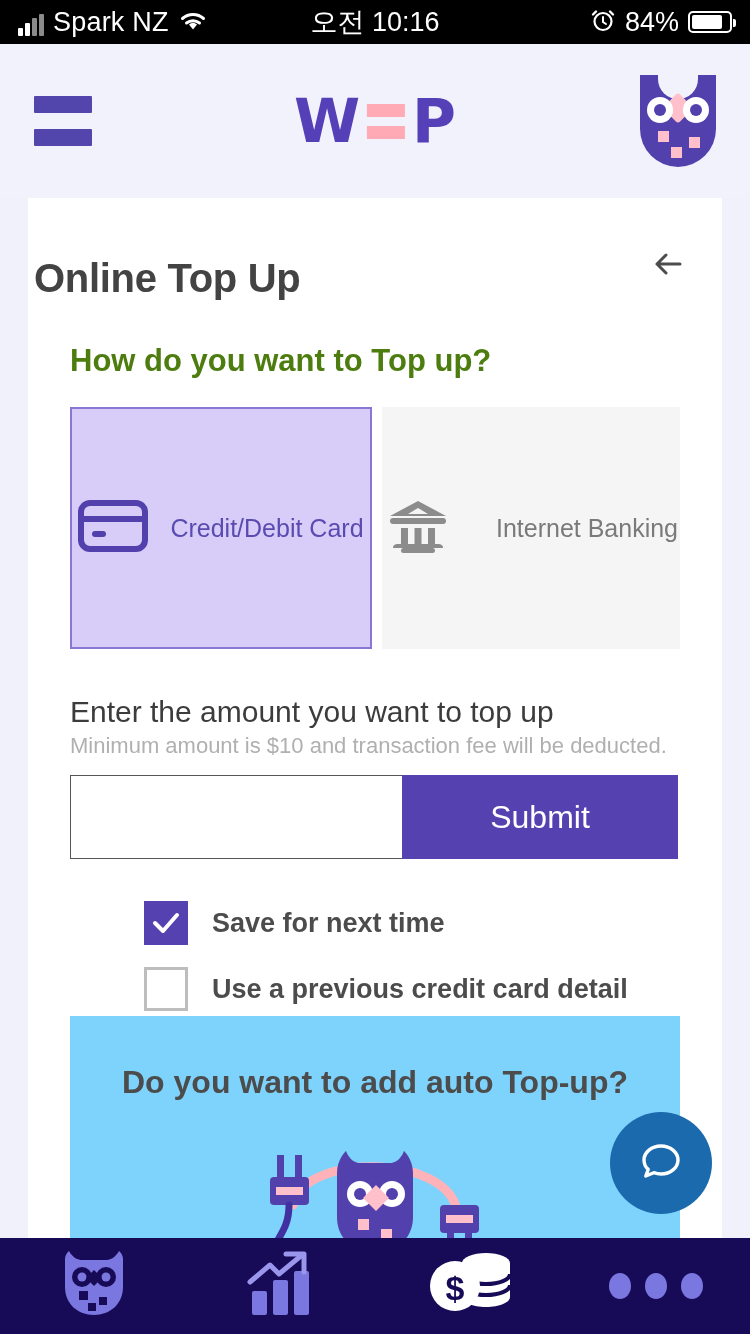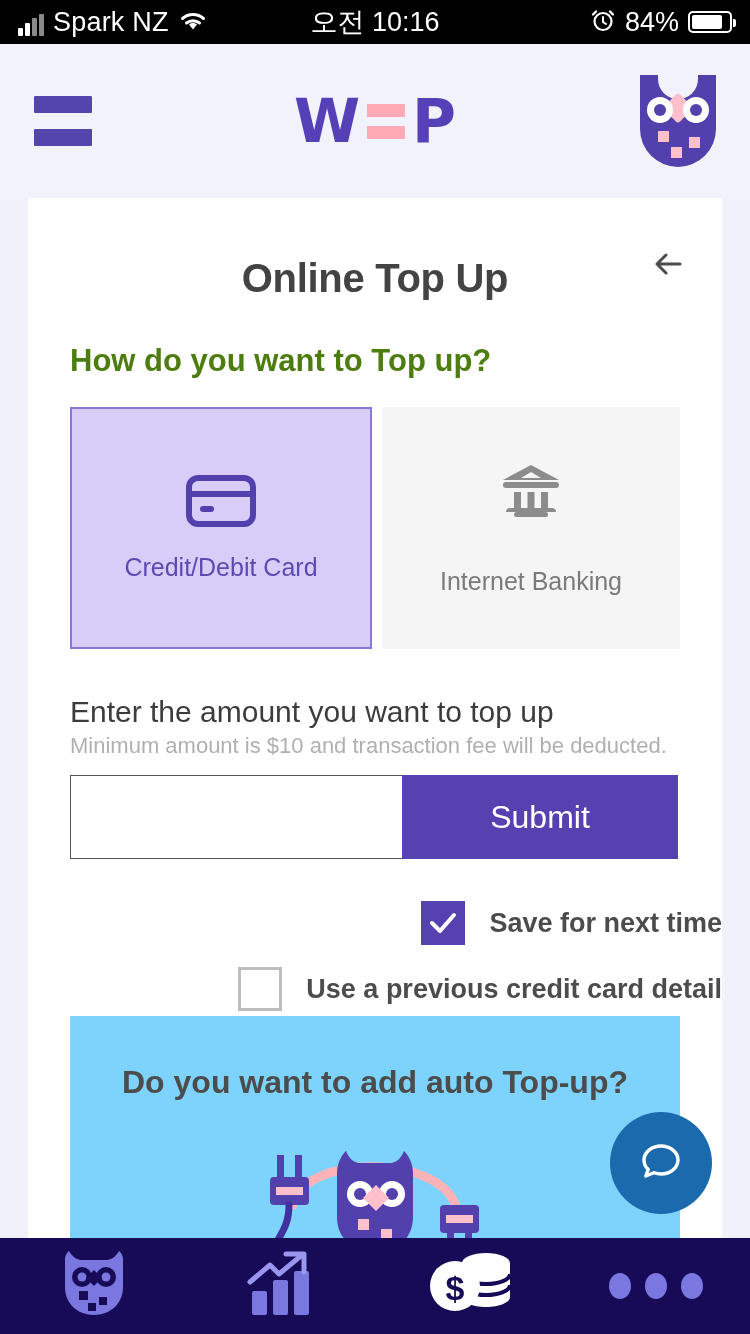--- a/index.html
+++ b/index.html
@@ -85,32 +85,32 @@
     position:absolute; top:198px; left:28px;
     width:694px; height:1040px;
     background:#fff;
     overflow:hidden;
   }
   .back-arrow {
     position:absolute; top:44px; right:32px;
     width:44px; height:44px; cursor:pointer;
   }
   .page-title {
-    text-align:center; font-size:40px; font-weight:bold; color:#434343;
-    padding-top:58px; letter-spacing:-.3px;
+    text-align:left; font-size:40px; font-weight:bold; color:#434343;
+    padding-top:58px; letter-spacing:-.3px;margin-left:6px;
   }
   .section-q {
     font-size:31px; font-weight:bold; color:#4d7c0f;
     margin:42px 0 0 42px;
   }
 
   
   .methods { display:flex; gap:10px; margin:28px 42px 0 42px; }
   .method {
-    flex:1; height:242px; display:flex; flex-direction:column;
+    flex:1; height:242px; display:flex; flex-direction:row;
     align-items:center; justify-content:center; gap:22px; cursor:pointer;
   }
   .method.selected { background:#d8cdf8; border:2px solid #8a76d4; }
   .method.plain { background:#f5f5f5;gap:44px; }
   .method-label { font-size:25px; }
   .method.selected .method-label { color:#5a4bb0; }
   .method.plain .method-label { color:#7a7a7a; }
 
   
   .amt-label { font-size:30px; color:#3c3c3c; margin:46px 4px 0 42px; }
@@ -127,21 +127,21 @@
     display:flex; align-items:center; justify-content:center;
     font-size:32px; color:#3a3a3a;
   }
   .submit-btn {
     width:276px; height:84px; background:#5541b0; color:#fff;
     border:none; font-size:32px; cursor:pointer;
     font-family:"Liberation Sans", sans-serif;
   }
 
   
-  .checks { margin:42px 0 0 116px; display:flex; flex-direction:column; gap:22px;align-items:flex-end; }
+  .checks { margin:42px 0 0 116px; display:flex; flex-direction:column; gap:22px; }
   .chk-row { display:flex; align-items:center; gap:24px; cursor:pointer; }
   .chk-box { width:44px; height:44px; flex:none; }
   .chk-box.on { background:#5541b0; display:flex; align-items:center; justify-content:center; }
   .chk-box.off { border:3px solid #bdbdbd; background:#fff; }
   .chk-label { font-size:27px; font-weight:bold; color:#4c4c4c; }
 
   
   .auto-panel {
     position:absolute; left:42px; right:42px; top:818px; height:300px;
     background:#7dd3fc;

